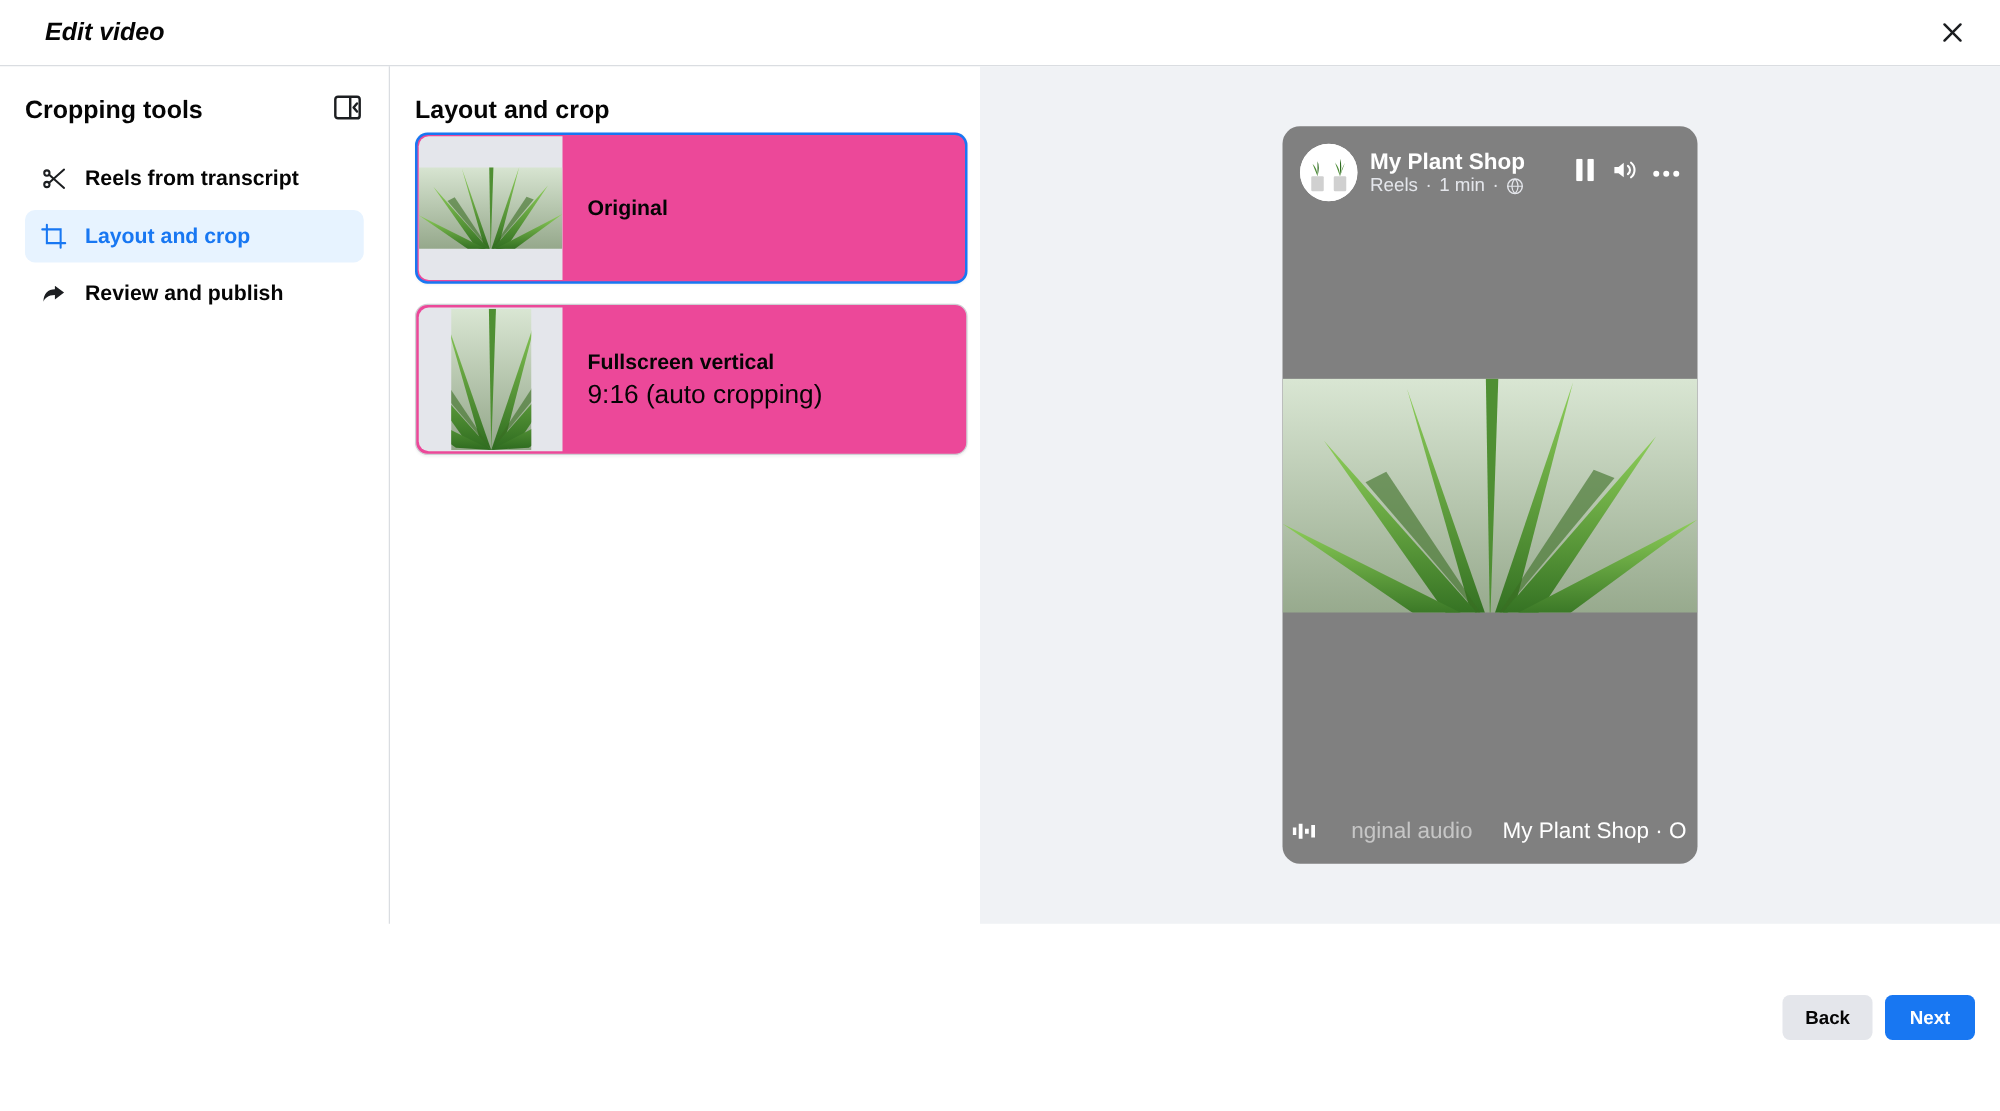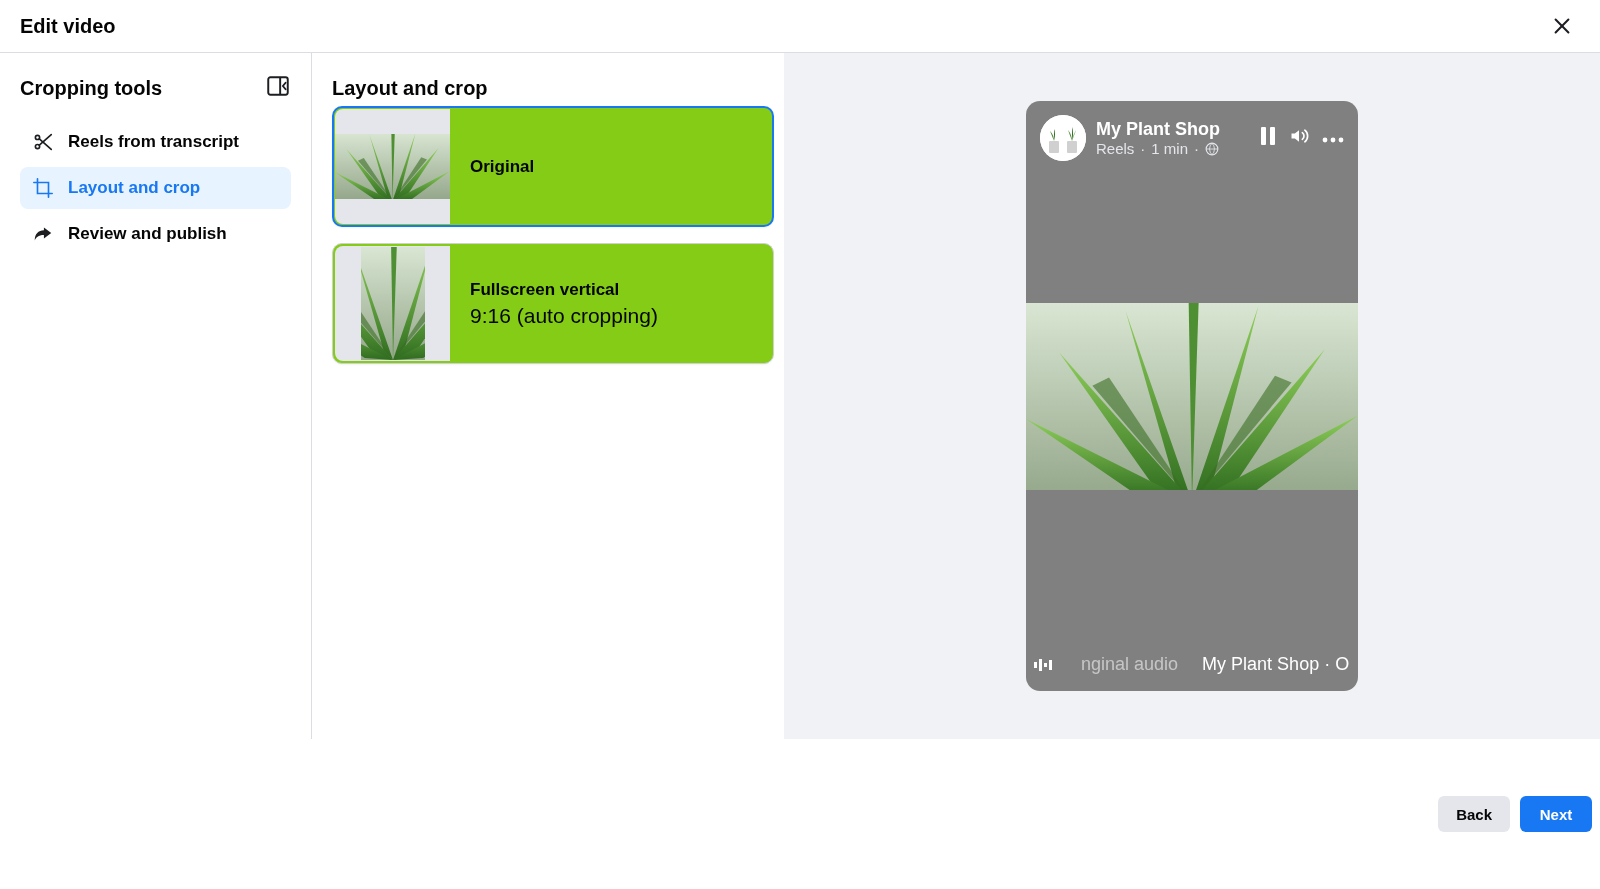--- a/index.html
+++ b/index.html
@@ -9,40 +9,40 @@
     --sel-bg:#e7f3ff;
     --border:#dadde1;
     --panel-bg:#f0f2f5;
     --card-border:#ced0d4;
   }
   *{box-sizing:border-box;font-family:Helvetica,Arial,sans-serif;}
   body{margin:0;width:1600px;min-height:889px;background:#fff;color:var(--text);}
   
   
   .topbar{height:53px;border-bottom:1px solid var(--border);display:flex;align-items:center;justify-content:space-between;padding:0 20px;}
-  .topbar h1{font-size:20px;font-weight:700;margin:0;}
+  .topbar h1{font-size:20px;font-weight:700;margin:16px;font-style:italic;}
   .close-btn{width:36px;height:36px;display:flex;align-items:center;justify-content:center;cursor:pointer;}
   
   
   .main{display:flex;height:686px;}
   
   
   .sidebar{width:312px;border-right:1px solid var(--border);padding:20px;}
   .sidebar-header{display:flex;align-items:center;justify-content:space-between;margin-bottom:18px;}
   .sidebar-header h2{font-size:20px;font-weight:700;margin:0;}
   .panel-icon{cursor:pointer;}
   .nav-item{display:flex;align-items:center;gap:14px;padding:10px 12px;border-radius:8px;cursor:pointer;font-size:17px;font-weight:600;margin-bottom:4px;}
   .nav-item.active{background:var(--sel-bg);color:var(--blue);}
   .nav-item svg{flex-shrink:0;}
   
   
   .center{width:472px;padding:24px 10px 24px 20px;}
   .center h2{font-size:20px;font-weight:700;margin:0 0 6px 0;}
   .center .sub{font-size:17px;color:var(--muted);margin-bottom:20px;}
-  .option-card{border:1px solid var(--card-border);border-radius:10px;display:flex;align-items:center;gap:20px;padding:2px;cursor:pointer;margin-bottom:16px;background:#84cc16;box-shadow:0 1px 2px rgba(0,0,0,0.05);}
+  .option-card{border:1px solid var(--card-border);border-radius:10px;display:flex;align-items:center;gap:20px;padding:2px;cursor:pointer;margin-bottom:16px;background:#ec4899;box-shadow:0 1px 2px rgba(0,0,0,0.05);}
   .option-card.selected{border:2px solid var(--blue);padding:1px;}
   .thumb{width:115px;height:115px;background:#e4e6eb;border-radius:8px 0 0 8px;display:flex;align-items:center;justify-content:center;overflow:hidden;flex-shrink:0;}
   .opt-text{display:flex;flex-direction:column;gap:4px;}
   .opt-title{font-size:17px;font-weight:700;}
   .opt-sub{font-size:21px;color:var(--text);font-weight:400;}
   
   
   .preview-area{flex:1;background:var(--panel-bg);display:flex;align-items:flex-start;justify-content:center;padding-top:48px;}
   .phone{width:332px;height:590px;background:#808080;border-radius:14px;position:relative;overflow:hidden;color:#fff;}
   .phone-header{position:absolute;top:14px;left:14px;right:14px;display:flex;align-items:center;gap:10px;z-index:3;}
@@ -51,21 +51,21 @@
   .ph-sub{font-size:15px;color:#e4e6eb;display:flex;align-items:center;gap:6px;}
   .ph-controls{margin-left:auto;display:flex;align-items:center;gap:12px;}
   .ph-controls>div{cursor:pointer;}
   .phone-video{position:absolute;top:202px;left:0;right:0;height:187px;}
   .phone-footer{position:absolute;bottom:16px;left:8px;right:0;display:flex;align-items:center;gap:29px;font-size:18px;white-space:nowrap;overflow:hidden;}
   .audio-ic{flex-shrink:0;}
   .scroll-text{display:flex;gap:24px;}
   .fade-seg{opacity:.55;}
   
   
-  .footer{height:150px;display:flex;align-items:center;justify-content:flex-end;gap:10px;padding:0 8px;}
+  .footer{height:150px;display:flex;align-items:center;justify-content:flex-end;gap:10px;padding:0 20px;}
   .btn{height:36px;padding:0 18px;border-radius:6px;font-size:15px;font-weight:600;display:flex;align-items:center;justify-content:center;cursor:pointer;border:none;}
   .btn-secondary{background:#e4e6eb;color:var(--text);}
   .btn-primary{background:var(--blue);color:#fff;min-width:72px;}
   
   
   .plant-wide{width:115px;height:65px;}
   .plant-tall{width:64px;height:113px;}
 </style>
 </head>
 <body>

